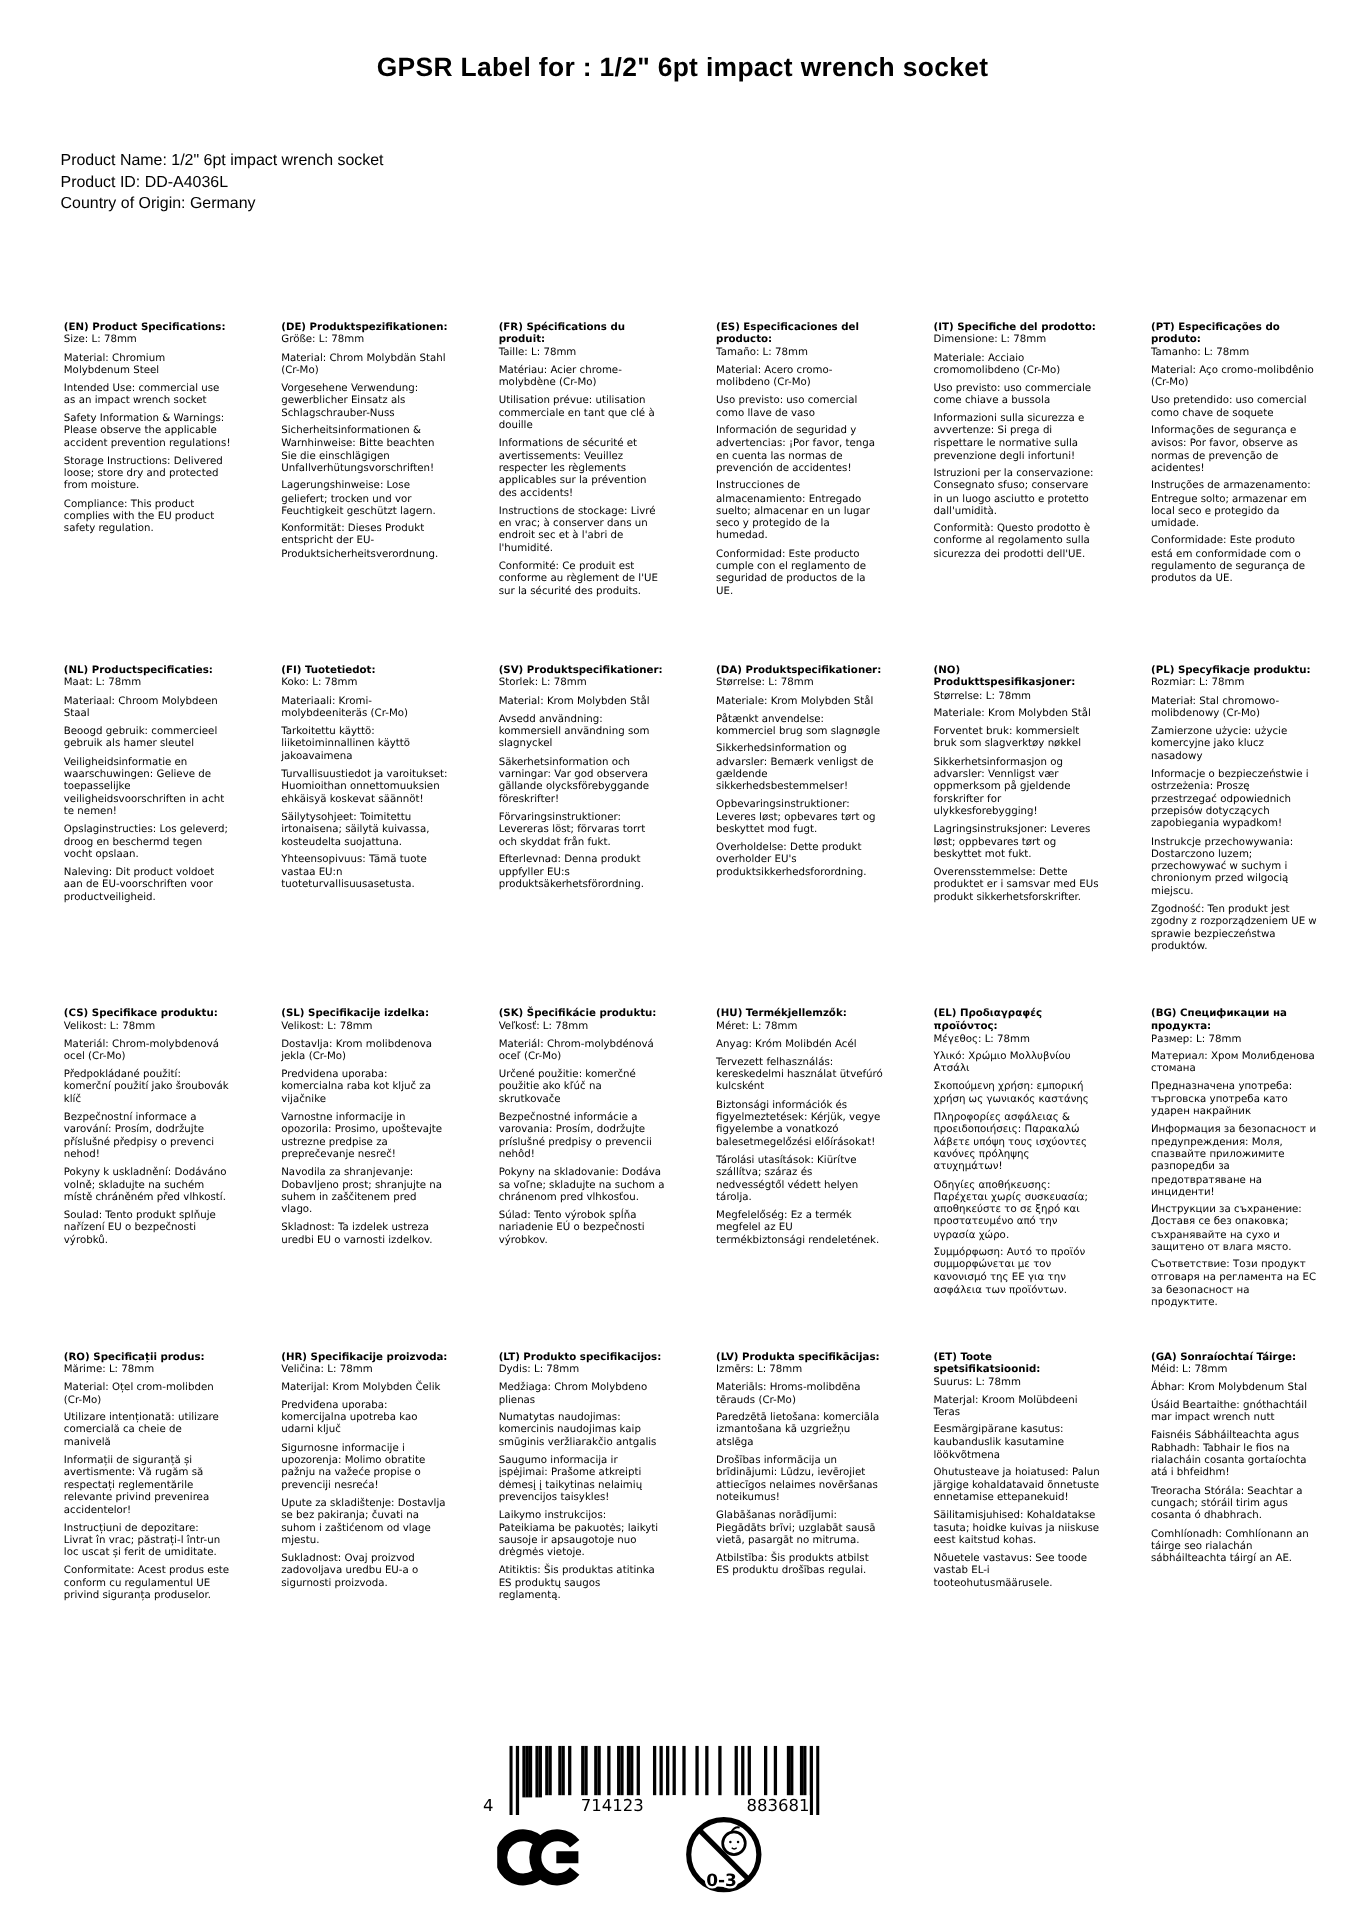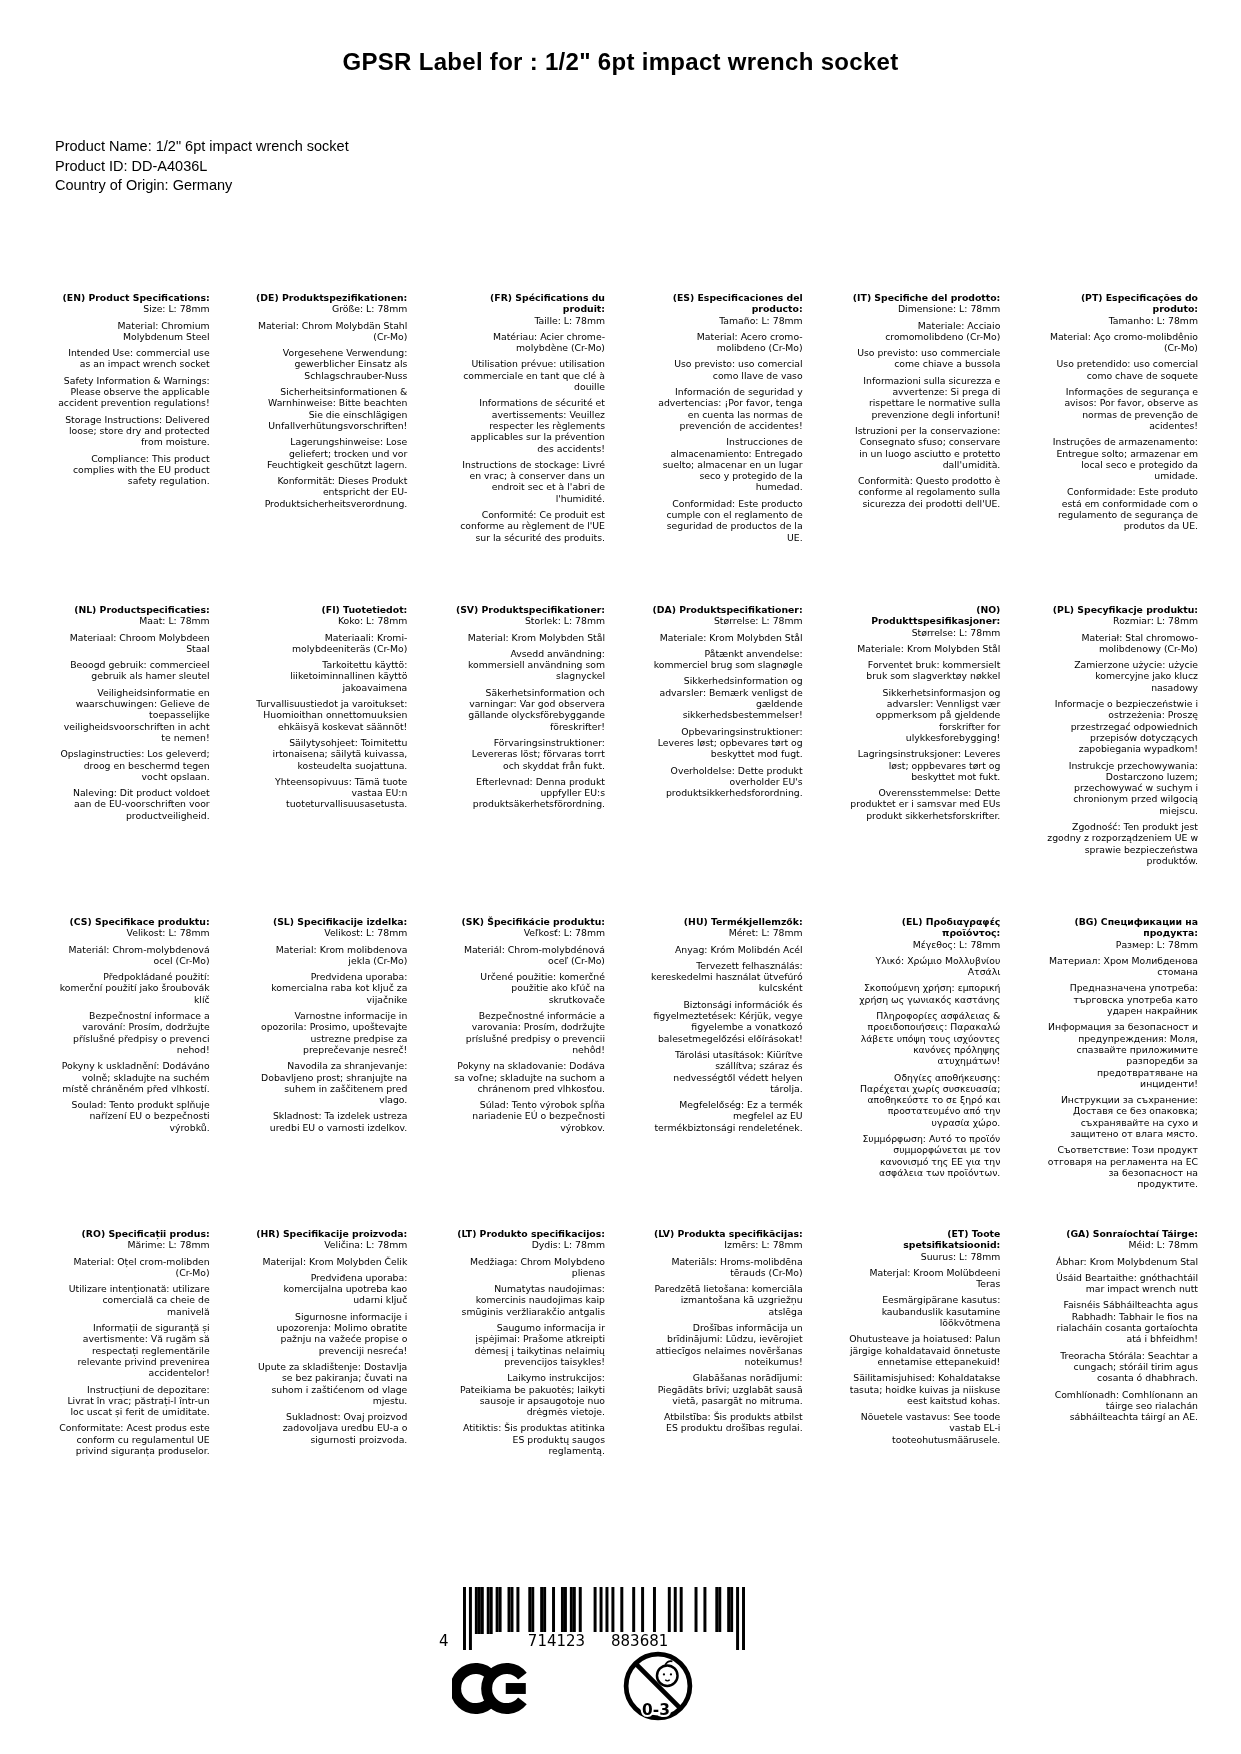--- a/index.html
+++ b/index.html
@@ -18,30 +18,30 @@
     position:absolute; left:55px; top:137px;
     font-family:"Liberation Sans", sans-serif;
     font-size:14.5px; line-height:19.5px;
   }
   .product-info b { font-weight:normal; }
   .lang-grid {
     position:absolute; left:58px; top:292px; width:1140px;
     display:grid; grid-template-columns:repeat(6, 1fr);
     column-gap:46px; grid-auto-rows:312px;
   }
-  .block { font-size:9.3px; line-height:11.3px; overflow-wrap:break-word;text-align:right; }
+  .block { font-size:9.3px; line-height:11.3px; overflow-wrap:break-word; }
   .block-title { font-weight:bold; }
   .block-item { margin:5px 0 0 0; }
   .block-item:first-of-type { margin-top:0; }
   .barcode-wrap { position:absolute; left:463px; top:1587px; width:282px; height:82px; }
   .barcode-wrap svg { display:block; }
   .bc-digit { position:absolute; font-size:15px; font-family:"DejaVu Sans", sans-serif; }
   .bc-prefix { left:-24px; top:45px; }
   .bc-left  { left:9px;   top:45px; width:125px; text-align:center; background:#fff;margin-left:22px; }
-  .bc-right { left:148px; top:45px; width:125px; text-align:left; background:#fff; }
+  .bc-right { left:148px; top:45px; width:125px; text-align:right; background:#fff; }
   .ce-wrap  { position:absolute; left:452px; top:1660px; }
   .age-wrap { position:absolute; left:622px; top:1650px;text-decoration:underline; }
 </style>
 </head>
 <body>
 
 <div class="doc-title">GPSR Label for : 1/2" 6pt impact wrench socket</div>
 
 <div class="product-info">
     <div><b>Product Name:</b><span> 1/2" 6pt impact wrench socket</span></div>
@@ -163,21 +163,21 @@
       <p class="block-item">Velikost: L: 78mm</p>
       <p class="block-item">Materiál: Chrom-molybdenová ocel (Cr-Mo)</p>
       <p class="block-item">Předpokládané použití: komerční použití jako šroubovák klíč</p>
       <p class="block-item">Bezpečnostní informace a varování: Prosím, dodržujte příslušné předpisy o prevenci nehod!</p>
       <p class="block-item">Pokyny k uskladnění: Dodáváno volně; skladujte na suchém místě chráněném před vlhkostí.</p>
       <p class="block-item">Soulad: Tento produkt splňuje nařízení EU o bezpečnosti výrobků.</p>
     </div>
     <div class="block">
       <div class="block-title">(SL) Specifikacije izdelka:</div>
       <p class="block-item">Velikost: L: 78mm</p>
-      <p class="block-item">Material: Krom molibdenova jekla (Cr-Mo)</p>
+      <p class="block-item">Dostavlja: Krom molibdenova jekla (Cr-Mo)</p>
       <p class="block-item">Predvidena uporaba: komercialna raba kot ključ za vijačnike</p>
       <p class="block-item">Varnostne informacije in opozorila: Prosimo, upoštevajte ustrezne predpise za preprečevanje nesreč!</p>
       <p class="block-item">Navodila za shranjevanje: Dobavljeno prost; shranjujte na suhem in zaščitenem pred vlago.</p>
       <p class="block-item">Skladnost: Ta izdelek ustreza uredbi EU o varnosti izdelkov.</p>
     </div>
     <div class="block">
       <div class="block-title">(SK) Špecifikácie produktu:</div>
       <p class="block-item">Veľkosť: L: 78mm</p>
       <p class="block-item">Materiál: Chrom-molybdénová oceľ (Cr-Mo)</p>
       <p class="block-item">Určené použitie: komerčné použitie ako kľúč na skrutkovače</p>

